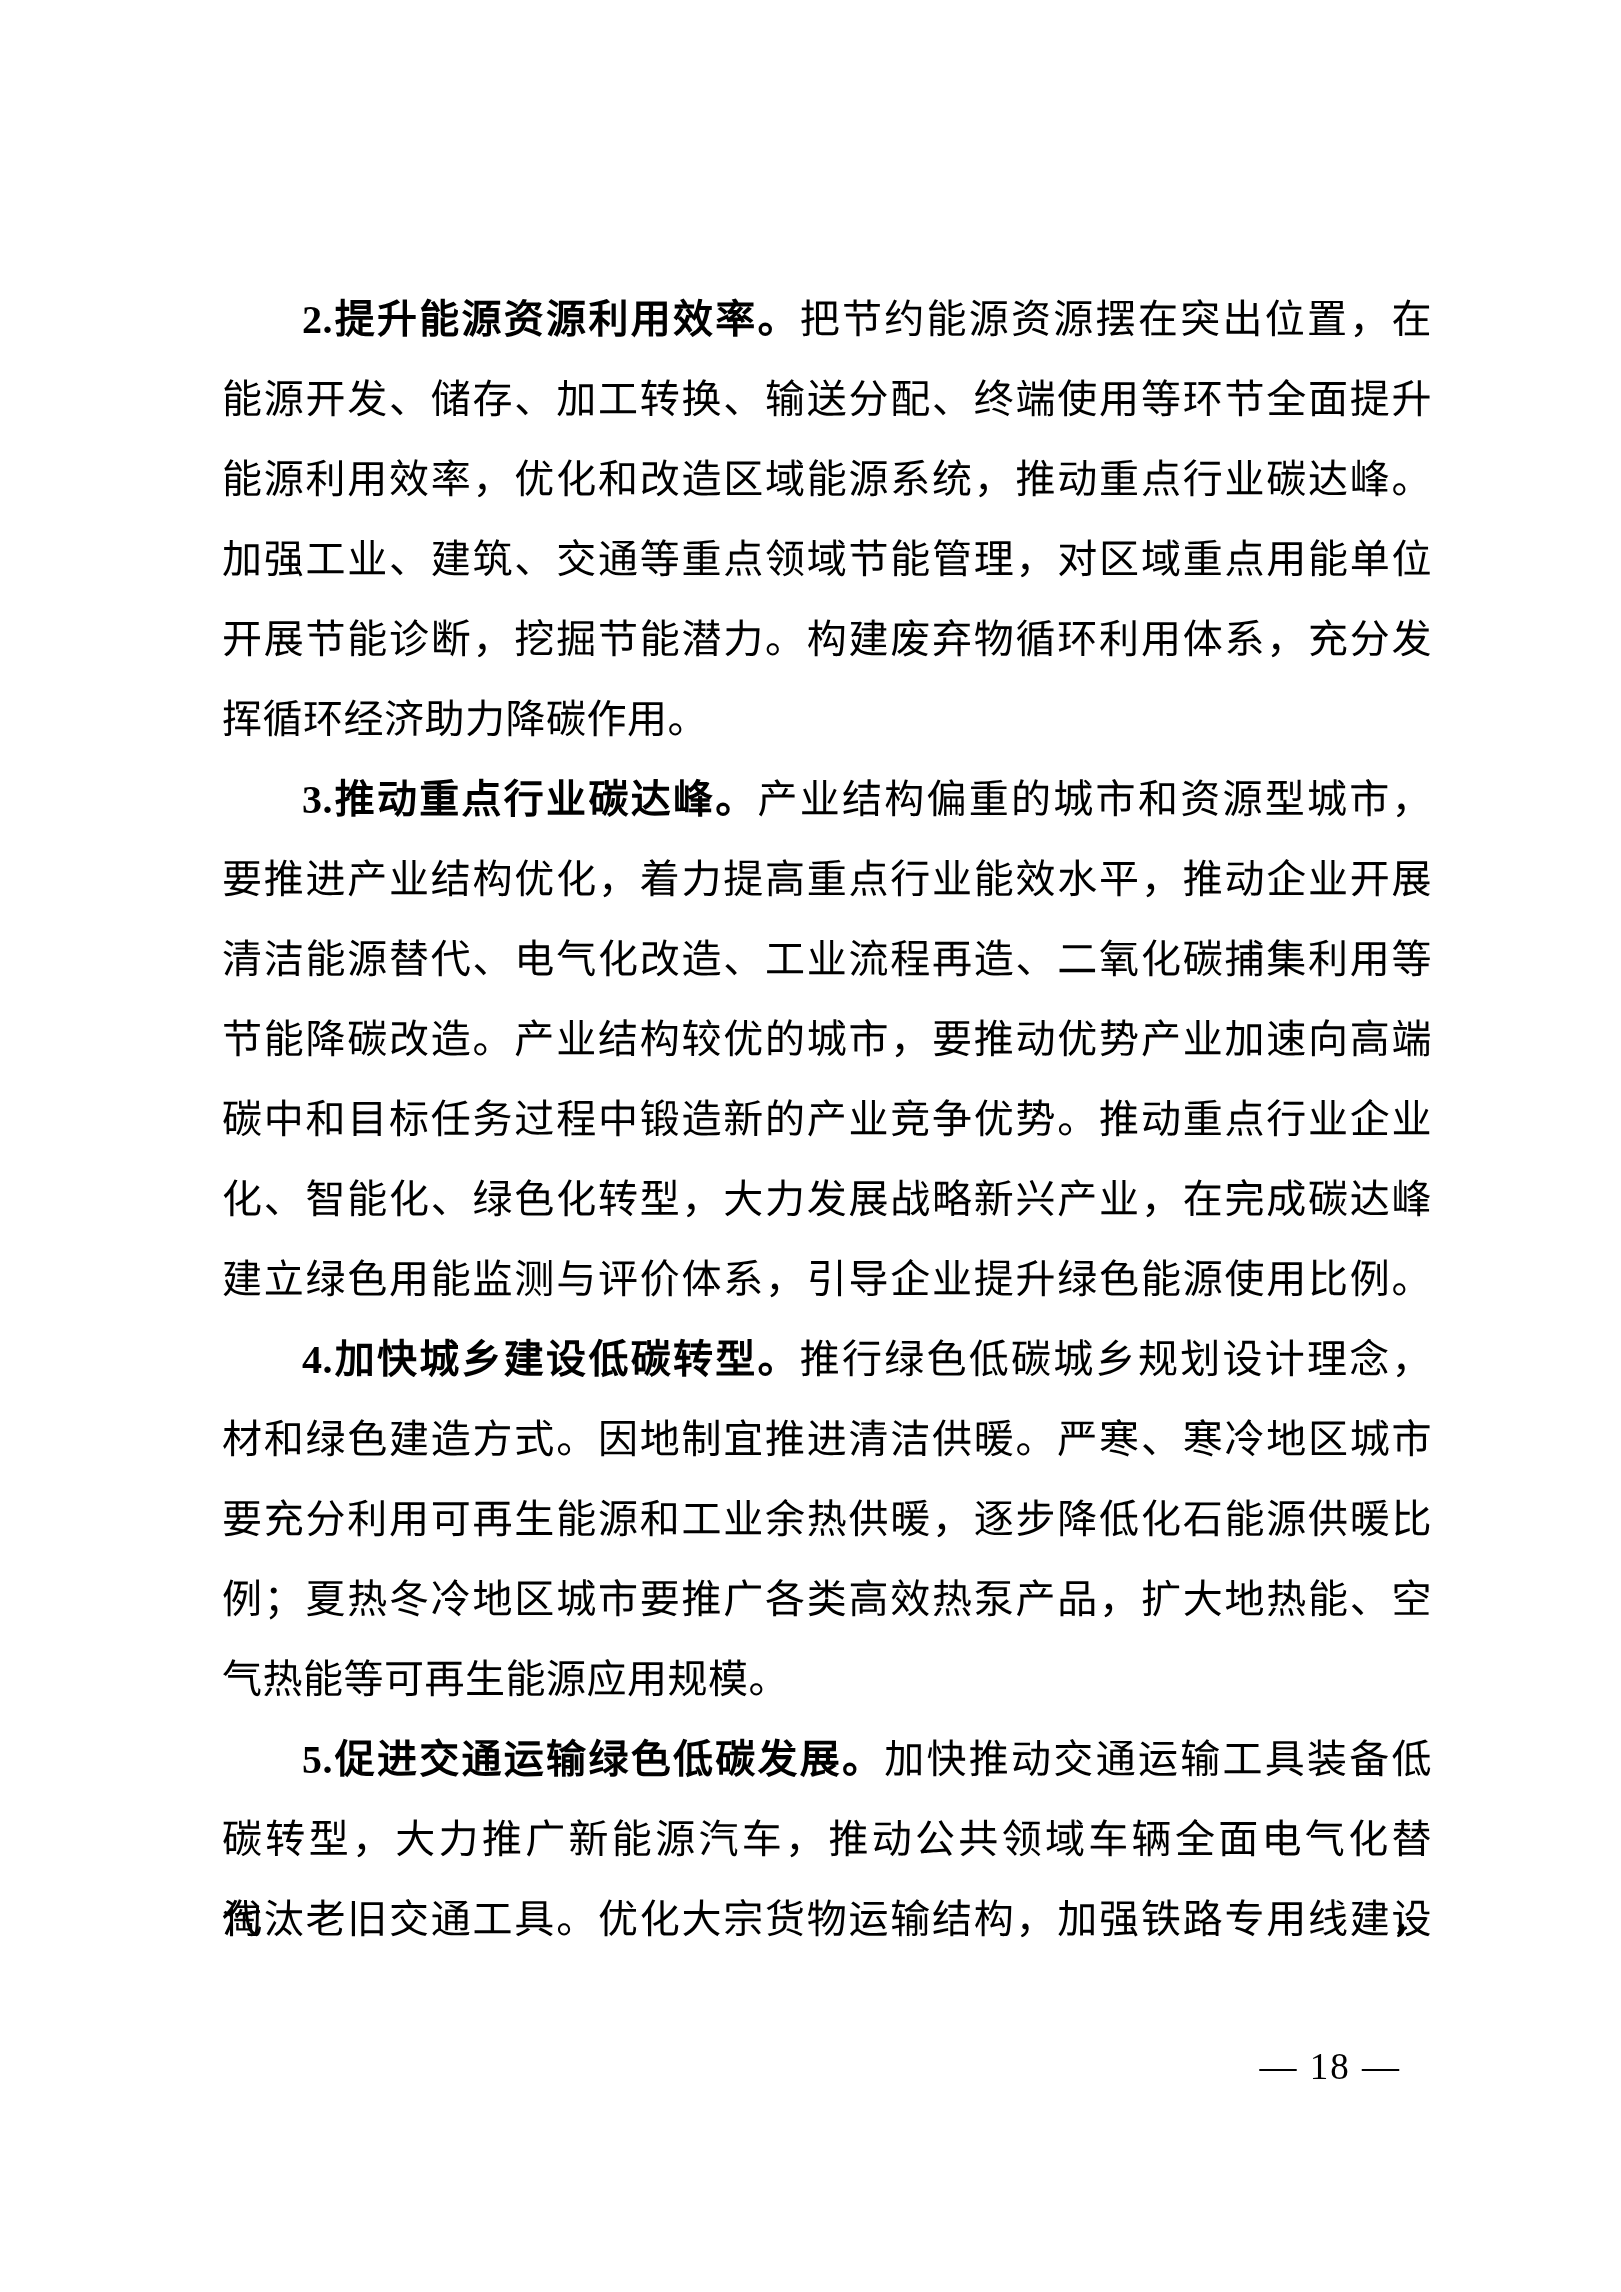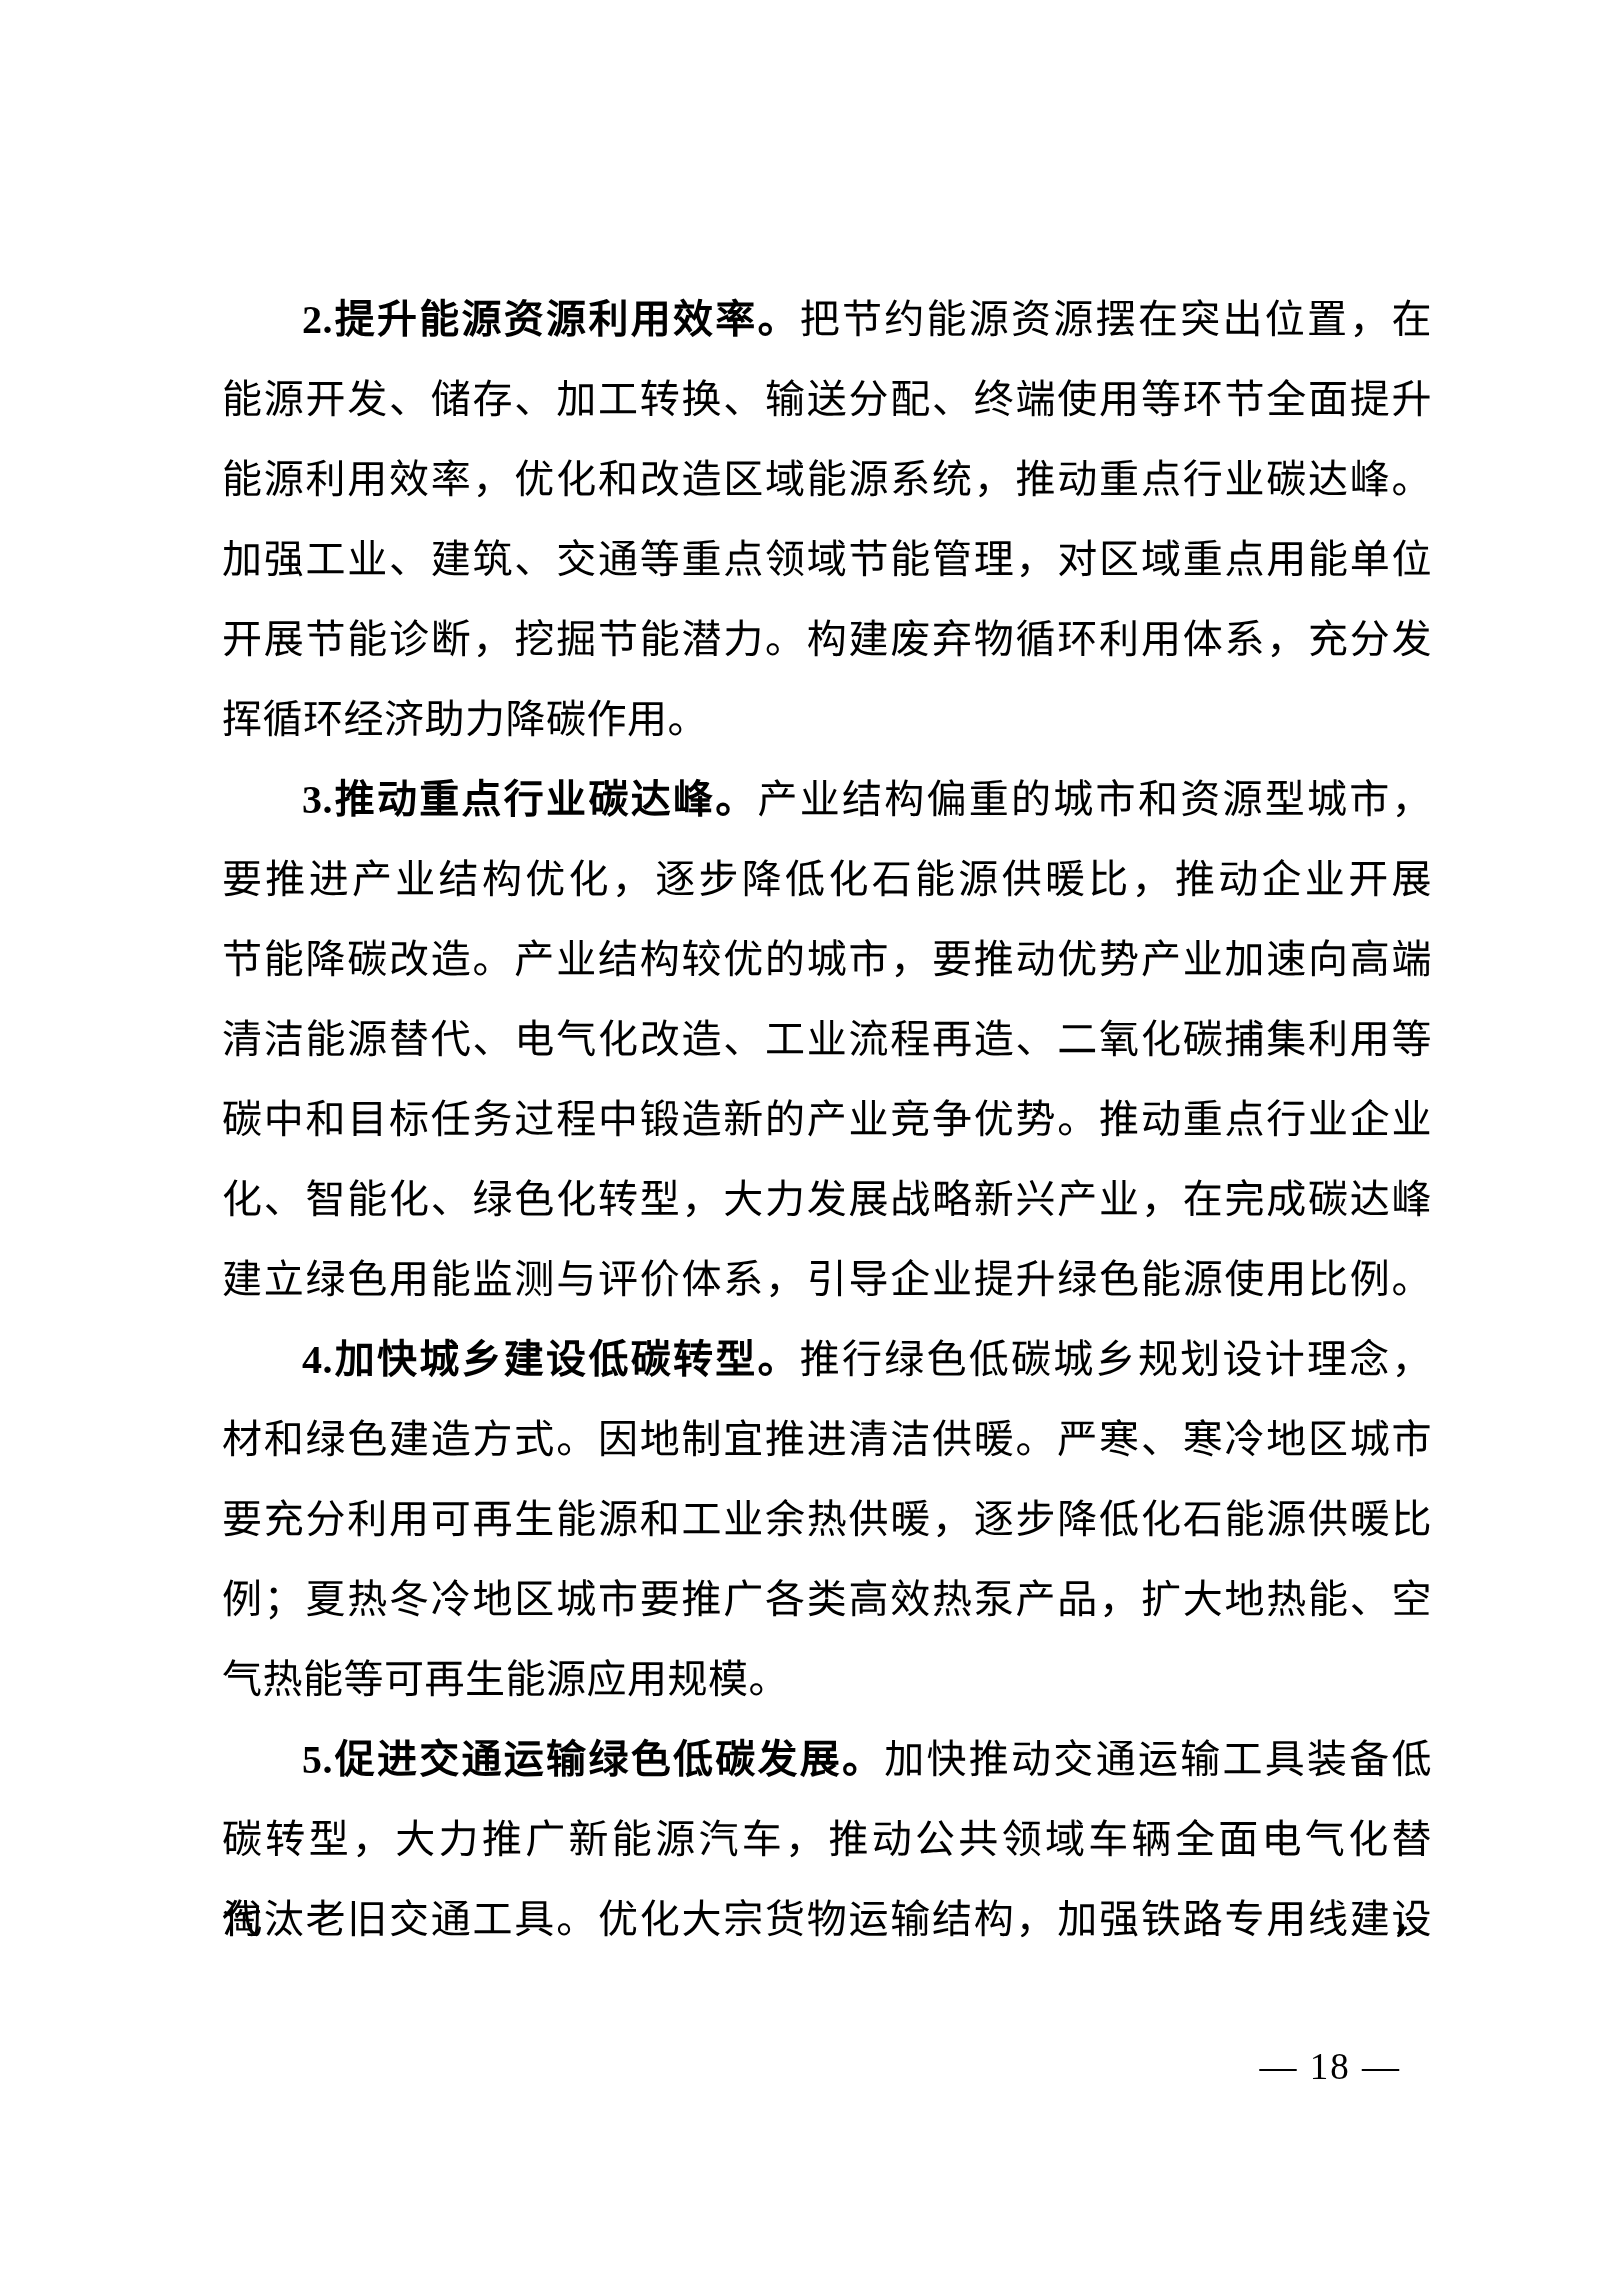--- a/index.html
+++ b/index.html
@@ -55,23 +55,23 @@
     <section class="para short-last">
         <div class="line"><span class="head">2.提升能源资源利用效率。</span><span>把节约能源资源摆在突出位置，在</span></div>
         <div class="line"><span>能源开发、储存、加工转换、输送分配、终端使用等环节全面提升</span></div>
         <div class="line"><span>能源利用效率，优化和改造区域能源系统，推动重点行业碳达峰。</span></div>
         <div class="line"><span>加强工业、建筑、交通等重点领域节能管理，对区域重点用能单位</span></div>
         <div class="line"><span>开展节能诊断，挖掘节能潜力。构建废弃物循环利用体系，充分发</span></div>
         <div class="line"><span>挥循环经济助力降碳作用。</span></div>
       </section>
     <section class="para">
         <div class="line"><span class="head">3.推动重点行业碳达峰。</span><span>产业结构偏重的城市和资源型城市，</span></div>
-        <div class="line"><span>要推进产业结构优化，逐步降低化石能源供暖比，推动企业开展</span></div>
+        <div class="line"><span>要推进产业结构优化，着力提高重点行业能效水平，推动企业开展</span></div>
+        <div class="line"><span>清洁能源替代、电气化改造、工业流程再造、二氧化碳捕集利用等</span></div>
         <div class="line"><span>节能降碳改造。产业结构较优的城市，要推动优势产业加速向高端</span></div>
-        <div class="line"><span>清洁能源替代、电气化改造、工业流程再造、二氧化碳捕集利用等</span></div>
         <div class="line"><span>碳中和目标任务过程中锻造新的产业竞争优势。推动重点行业企业</span></div>
         <div class="line"><span>化、智能化、绿色化转型，大力发展战略新兴产业，在完成碳达峰</span></div>
         <div class="line"><span>建立绿色用能监测与评价体系，引导企业提升绿色能源使用比例。</span></div>
       </section>
     <section class="para short-last">
         <div class="line"><span class="head">4.加快城乡建设低碳转型。</span><span>推行绿色低碳城乡规划设计理念，</span></div>
         <div class="line"><span>材和绿色建造方式。因地制宜推进清洁供暖。严寒、寒冷地区城市</span></div>
         <div class="line"><span>要充分利用可再生能源和工业余热供暖，逐步降低化石能源供暖比</span></div>
         <div class="line"><span>例；夏热冬冷地区城市要推广各类高效热泵产品，扩大地热能、空</span></div>
         <div class="line"><span>气热能等可再生能源应用规模。</span></div>

